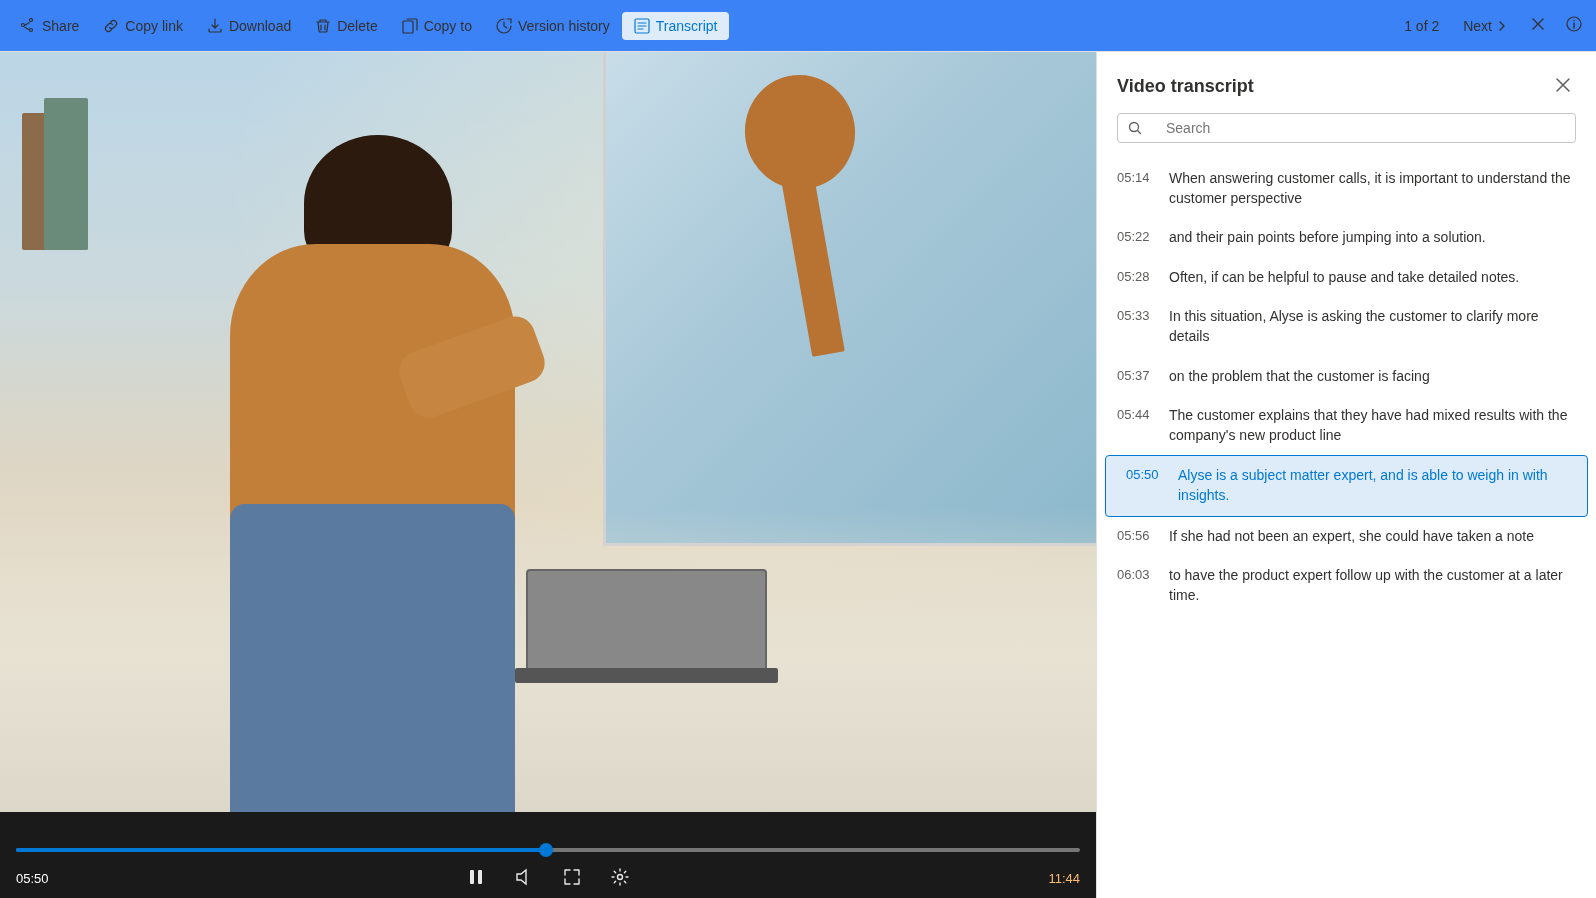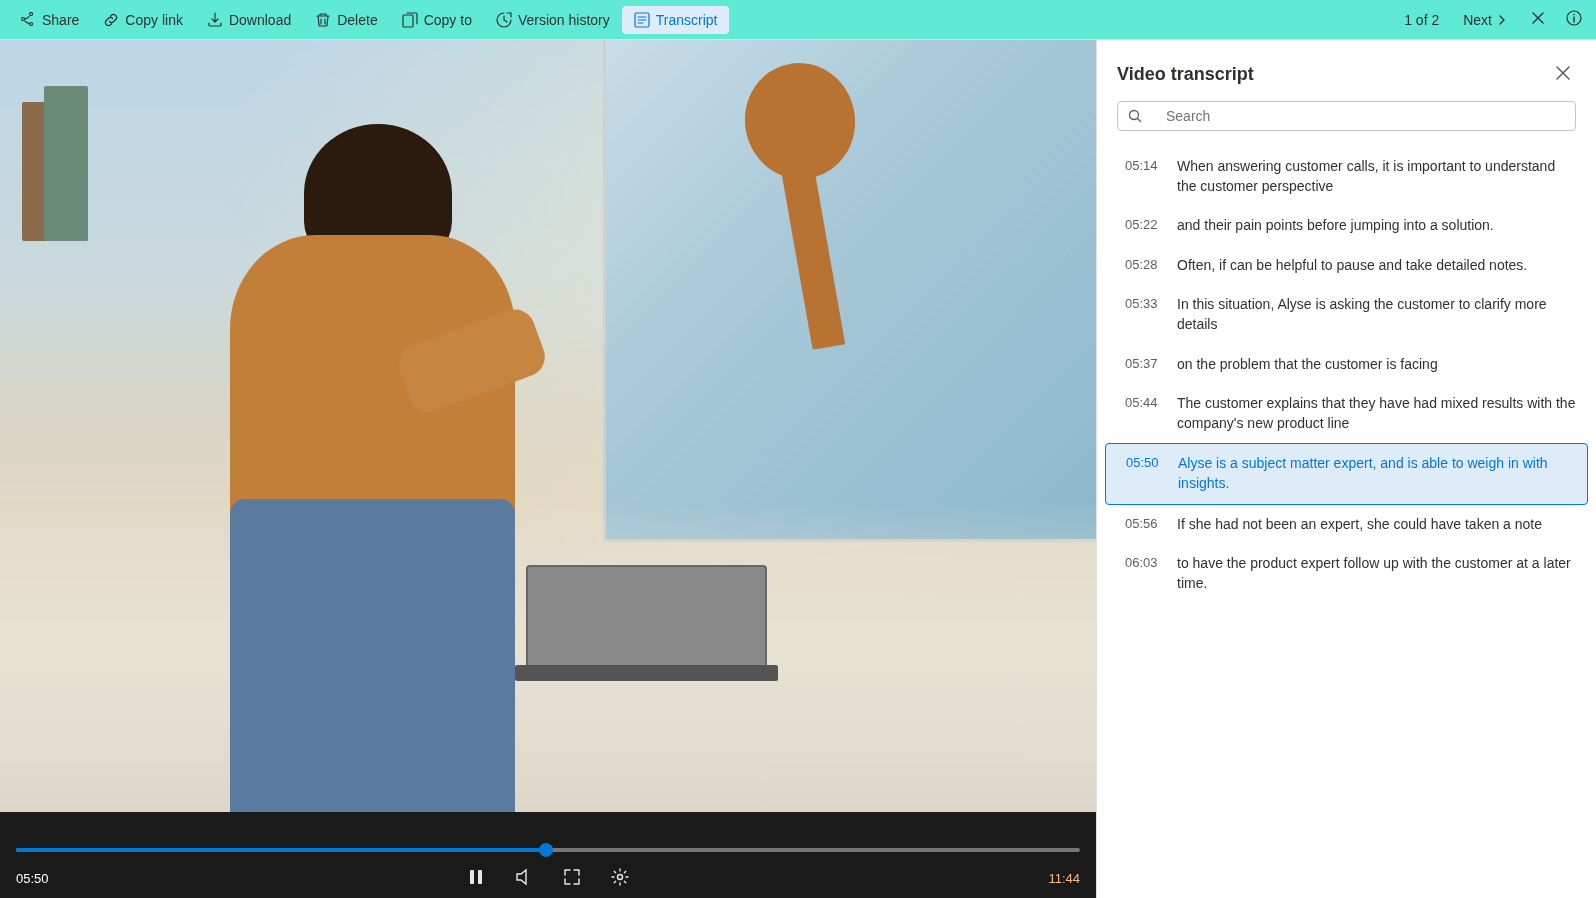--- a/index.html
+++ b/index.html
@@ -1,21 +1,21 @@
 <!DOCTYPE html>
 <html><head>
   <meta charset="utf-8">
   <style>
     * { box-sizing: border-box; margin: 0; padding: 0; }
     body { font-family: 'Segoe UI', Arial, sans-serif; background: #f3f2f1; width: 1596px; height: 898px; overflow: hidden; display: flex; flex-direction: column; }
 
     
     .toolbar {
-      display: flex; align-items: center; background: #5eead4;
-      border-bottom: 1px solid #e0e0e0; height: 40px; padding: 16px 8px;
+      display: flex; align-items: center; background: #3b82f6;
+      border-bottom: 1px solid #e0e0e0; height: 52px; padding: 16px 8px;
       flex-shrink: 0;
     }
     .toolbar-btn {
       display: flex; align-items: center; gap: 6px;
       background: none; border: none; cursor: pointer;
       padding: 6px 12px; font-size: 14px; color: #323130;
       border-radius: 4px; white-space: nowrap;
     }
     .toolbar-btn.active { background: #deecf9; color: #0078d4; }
     .toolbar-btn svg { flex-shrink: 0; }
@@ -121,21 +121,21 @@
       border: none; outline: none; font-size: 14px; flex: 1;
       color: #323130; background: transparent;
     }
     .search-icon { color: #605e5c; }
 
     .transcript-list {
       flex: 1; overflow-y: auto; padding: 4px 0;
     }
     .transcript-item {
       display: flex; gap: 16px; padding: 10px 20px;
-      cursor: pointer; border-radius: 0; margin-left: 8px;
+      cursor: pointer; border-radius: 0;
     }
     .transcript-item.active {
       background: #deecf9; border: 1px solid #0078d4;
       border-radius: 4px; margin: 0 8px;
     }
     .transcript-item.active .transcript-text { color: #0078d4; }
     .transcript-time {
       font-size: 13px; color: #605e5c; flex-shrink: 0; min-width: 36px;
       padding-top: 1px;
     }

